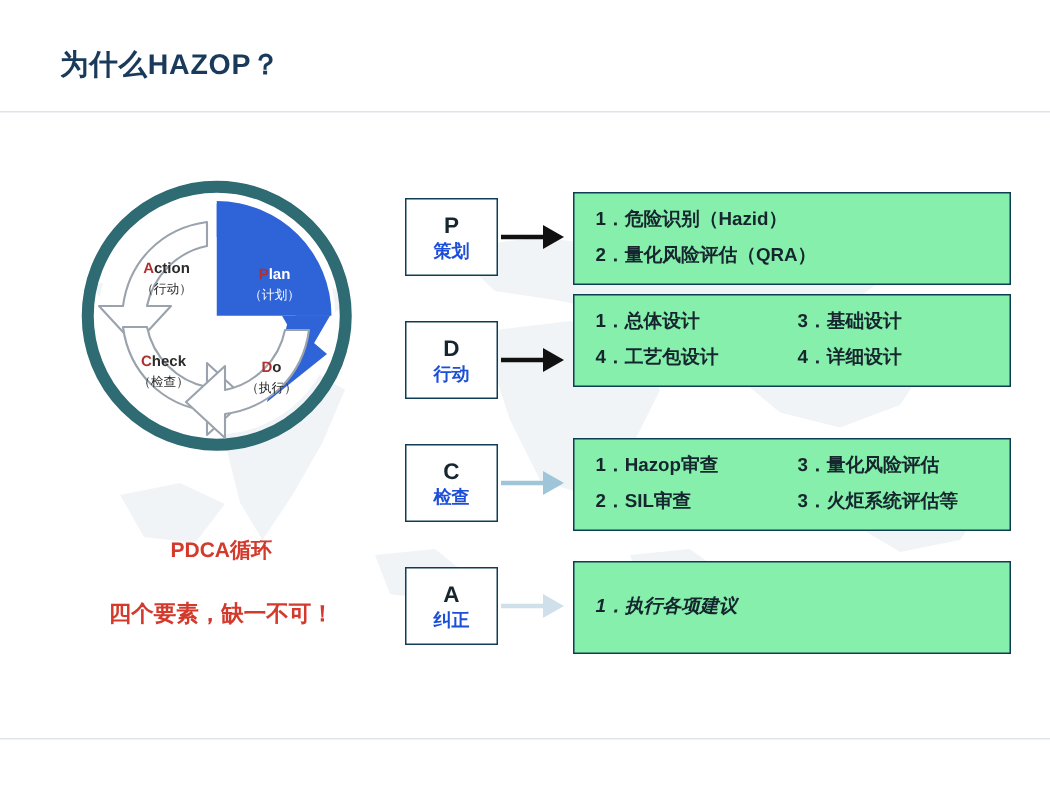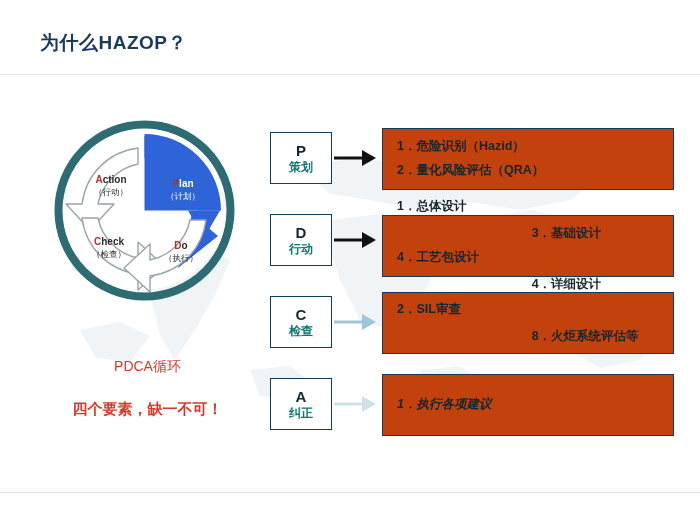--- a/index.html
+++ b/index.html
@@ -95,21 +95,21 @@
   .first-letter { color: #b03030; }
 
   .pdca-caption {
     position: absolute;
     left: 40px;
     top: 358px;
     width: 215px;
     text-align: center;
     color: #d33a2c;
     font-size: 14px;
-    font-weight: normal;
+    font-weight: bold;
   }
   .pdca-caption2 {
     position: absolute;
     left: 25px;
     top: 400px;
     width: 245px;
     text-align: center;
     color: #d33a2c;
     font-size: 15px;
     font-weight: bold;
@@ -130,62 +130,62 @@
     line-height: 1.2;
   }
   .stage .letter {
     font-size: 15px;
     font-weight: bold;
     color: #16262e;
   }
   .stage .cn {
     font-size: 12px;
     font-weight: bold;
-    color: #0f766e;
+    color: #1d4ed8;
   }
   .stage-p { left: 270px; top: 132px; }
   .stage-d { left: 270px; top: 214px; }
   .stage-c { left: 270px; top: 296px; }
   .stage-a { left: 270px; top: 378px; }
 
   
   .arrow {
     position: absolute;
     width: 42px;
     height: 24px;
   }
 
   
   .cbox {
     position: absolute;
     border: 1.6px solid #0f3d56;
-    background: #c2410c;
+    background: #86efac;
     box-sizing: border-box;
     left: 382px;
     width: 292px;
     display: flex;
     flex-direction: column;
     justify-content: center;
     padding: 0 14px;
   }
   .cbox-p { top: 128px; height: 62px; }
-  .cbox-d { top: 215px; height: 62px; }
+  .cbox-d { top: 196px; height: 62px; }
   .cbox-c { top: 292px; height: 62px; }
   .cbox-a { top: 374px; height: 62px; font-style: italic; }
 
   .crow {
     display: flex;
     font-size: 12.5px;
     font-weight: bold;
     color: #16262e;
     line-height: 1.9;
     white-space: nowrap;
   }
   .crow .c1 { width: 148px; }
-  .crow .c2 { width: 140px; margin-top: 27px; }
+  .crow .c2 { width: 140px; }
   .crow.single .c1 { width: auto; }
 </style>
 </head>
 <body>
 
 <div id="slide">
 
   <svg class="watermark" viewBox="0 0 700 430" preserveAspectRatio="none">
     <g fill="#9bb4c6">
       <path d="M60 120 L120 110 L170 122 L200 112 L235 128 L210 150 L180 145 L150 165 L110 160 L80 145 Z"></path>
@@ -306,22 +306,26 @@
       <span class="c2">3．基础设计</span>
     </div>
     <div class="crow">
       <span class="c1">4．工艺包设计</span>
       <span class="c2">4．详细设计</span>
     </div>
   </div>
 
   <div class="cbox cbox-c">
     <div class="crow">
+      <span class="c1">1．Hazop审查</span>
+      <span class="c2">3．量化风险评估</span>
+    </div>
+    <div class="crow">
       <span class="c1">2．SIL审查</span>
-      <span class="c2">8．火炬系统评估等</span>
+      <span class="c2">3．火炬系统评估等</span>
     </div>
   </div>
 
   <div class="cbox cbox-a">
     <div class="crow single">
       <span class="c1">1．执行各项建议</span>
     </div>
   </div>
 
 </div>

